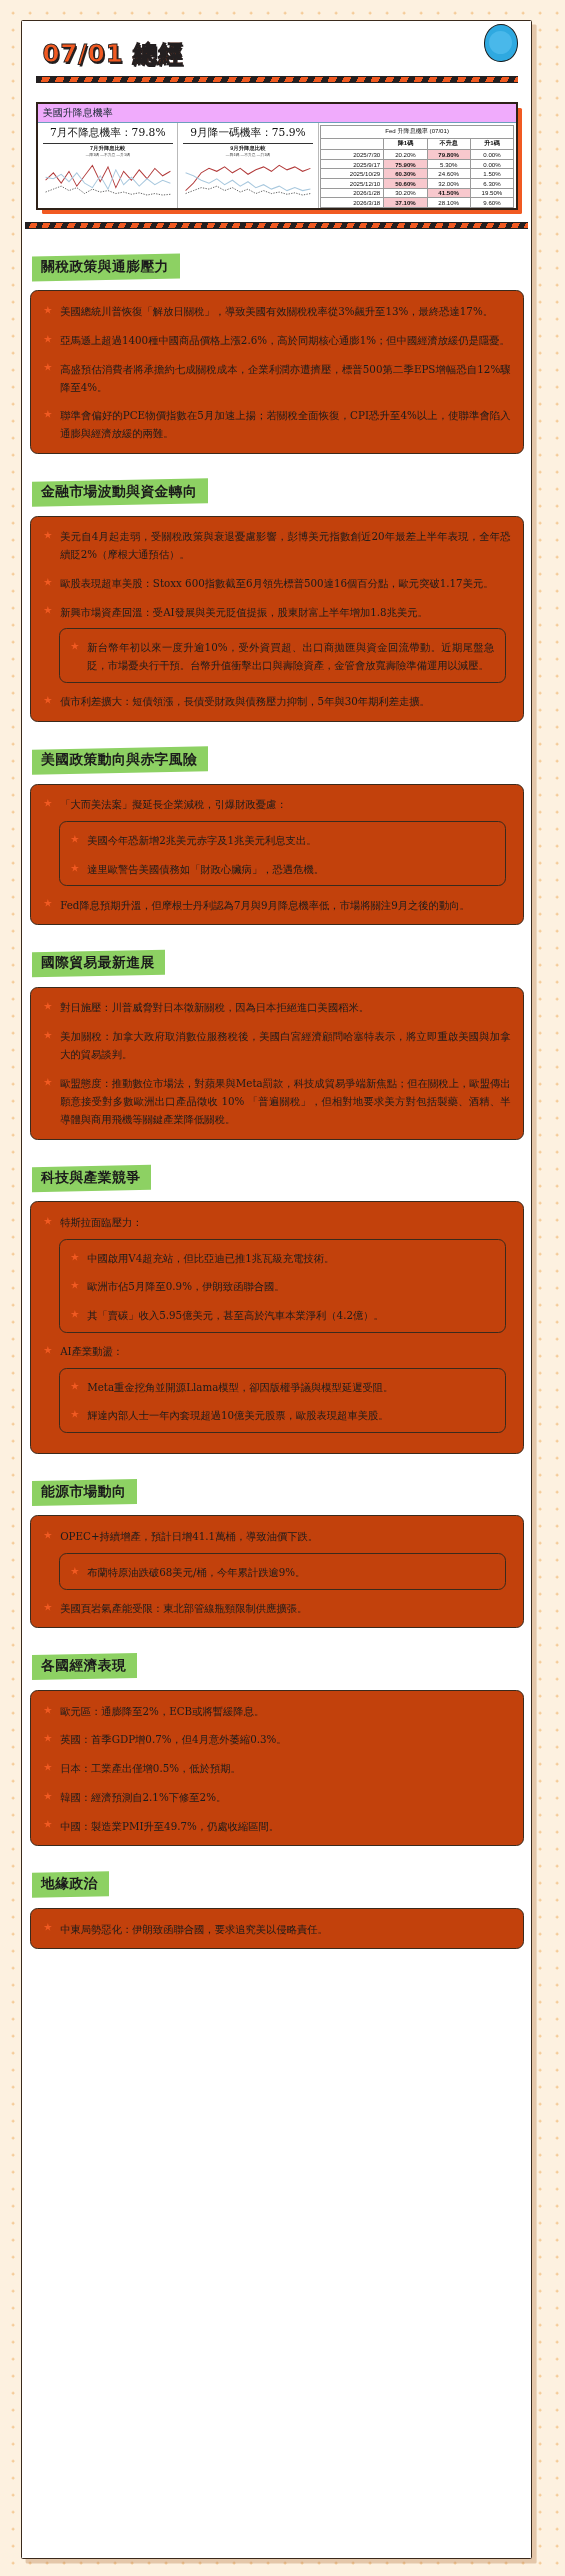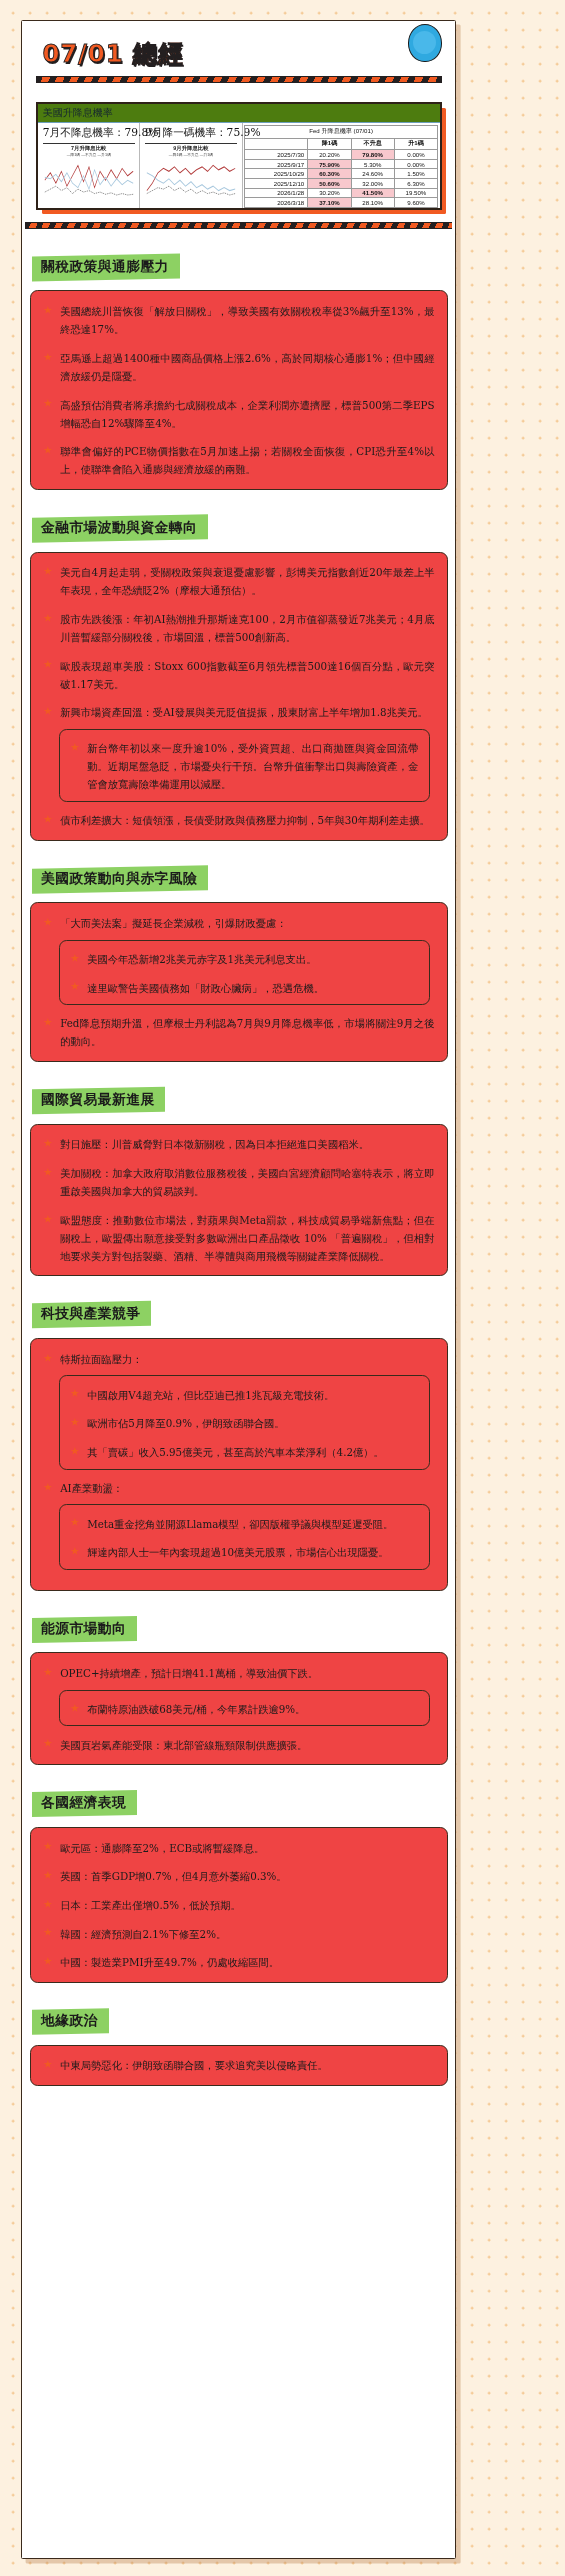--- a/index.html
+++ b/index.html
@@ -15,21 +15,21 @@
   .page-bg{
     position:absolute; inset:0;
     background-color:#fdf1e0;
     background-image:radial-gradient(#f3c389 1.1px, transparent 1.1px);
     background-size:17px 17px;
     background-position:4.6px 4.6px;
   }
   
   .sheet{
     position:absolute;
-    left:21.4px; top:20px; width:435px; height:2539px;
+    left:21.4px; top:20px; width:511px; height:2539px;
     background:#ffffff;
     border:1.5px solid #3a2a1c;
     border-radius:1.5px;
     box-shadow:4.6px 4.6px 0 rgba(180,120,70,.35);
   }
 
   
   .tab-circle{
     position:absolute; right:13.8px; top:3.1px;
     width:34px; height:38px;
@@ -71,21 +71,21 @@
   }
   .panel-shadow::after{
     content:""; position:absolute; left:6.1px; top:6.1px; right:-4.6px; bottom:-4.6px;
     background:#f15a22; z-index:0; border-radius:1.5px;
   }
   .panel{
     position:relative; z-index:1;
     border:2.3px solid #2e2118; background:#fff;
   }
   .panel-head{
-    background:#4d7c0f; border-bottom:0.8px solid #6d9fbc;
+    background:#f0abfc; border-bottom:0.8px solid #6d9fbc;
     font-size:10px; padding:2.3px 4.6px; color:#16272f;
     font-family:"DejaVu Serif","Liberation Serif",serif;
   }
   .panel-body{ display:flex; align-items:stretch;border-radius:17px; }
   .chart-col{
     flex:1 1 0; border-right:0.8px solid #b9b9b9; padding:3.1px 4.6px 1.5px 4.6px;
     min-width:0;
   }
   .chart-col:nth-child(2){ }
   .chart-title{
@@ -133,21 +133,21 @@
     letter-spacing:0.4px;
   }
   .sec-head span{ display:inline-block; transform:skewY(1.1deg); }
 
   
   .card{
     margin:10.7px 7.6px 0 7.6px;
     border:1.5px solid #3a2a1c;
     border-radius:7.6px;
     padding:10.7px 12.2px 10.7px 9.2px;
-    background:#ef4444;
+    background:#c2410c;
   }
   .card.nested{
     margin:7.6px 4.6px 9.2px 18.4px;
     border-radius:7.6px;
     padding:9.2px 10.7px 7.6px 7.6px;
   }
   ul.bl{ list-style:none; margin:0; padding:0; }
   ul.bl > li{
     position:relative;
     padding-left:20px;
@@ -267,21 +267,20 @@
   <div id="sections"><div class="sec-head"><span>關稅政策與通膨壓力</span></div><div class="card">
         <ul class="bl">
           <li>美國總統川普恢復「解放日關稅」，導致美國有效關稅稅率從3%飆升至13%，最終恐達17%。</li>
           <li>亞馬遜上超過1400種中國商品價格上漲2.6%，高於同期核心通膨1%；但中國經濟放緩仍是隱憂。</li>
           <li>高盛預估消費者將承擔約七成關稅成本，企業利潤亦遭擠壓，標普500第二季EPS增幅恐自12%驟降至4%。</li>
           <li>聯準會偏好的PCE物價指數在5月加速上揚；若關稅全面恢復，CPI恐升至4%以上，使聯準會陷入通膨與經濟放緩的兩難。</li>
         </ul>
       </div><div class="sec-head"><span>金融市場波動與資金轉向</span></div><div class="card">
         <ul class="bl">
           <li>美元自4月起走弱，受關稅政策與衰退憂慮影響，彭博美元指數創近20年最差上半年表現，全年恐續貶2%（摩根大通預估）。</li>
-          <li>股市先跌後漲：年初AI熱潮推升那斯達克100，2月市值卻蒸發近7兆美元；4月底川普暫緩部分關稅後，市場回溫，標普500創新高。</li>
           <li>歐股表現超車美股：Stoxx 600指數截至6月領先標普500達16個百分點，歐元突破1.17美元。</li>
           <li>新興市場資產回溫：受AI發展與美元貶值提振，股東財富上半年增加1.8兆美元。</li>
         </ul>
         <div class="card nested">
           <ul class="bl">
             <li>新台幣年初以來一度升逾10%，受外資買超、出口商拋匯與資金回流帶動。近期尾盤急貶，市場憂央行干預。台幣升值衝擊出口與壽險資產，金管會放寬壽險準備運用以減壓。</li>
           </ul>
         </div>
         <ul class="bl">
           <li>債市利差擴大：短債領漲，長債受財政與債務壓力抑制，5年與30年期利差走擴。</li>
@@ -315,21 +314,21 @@
             <li>歐洲市佔5月降至0.9%，伊朗致函聯合國。</li>
             <li>其「賣碳」收入5.95億美元，甚至高於汽車本業淨利（4.2億）。</li>
           </ul>
         </div>
         <ul class="bl">
           <li class="nomargin">AI產業動盪：</li>
         </ul>
         <div class="card nested">
           <ul class="bl">
             <li>Meta重金挖角並開源Llama模型，卻因版權爭議與模型延遲受阻。</li>
-            <li>輝達內部人士一年內套現超過10億美元股票，市場信心出現隱憂。</li>
+            <li>輝達內部人士一年內套現超過10億美元股票，歐股表現超車美股。</li>
           </ul>
         </div>
       </div><div class="sec-head"><span>能源市場動向</span></div><div class="card">
         <ul class="bl">
           <li class="nomargin">OPEC+持續增產，預計日增41.1萬桶，導致油價下跌。</li>
         </ul>
         <div class="card nested">
           <ul class="bl">
             <li>布蘭特原油跌破68美元/桶，今年累計跌逾9%。</li>
           </ul>

